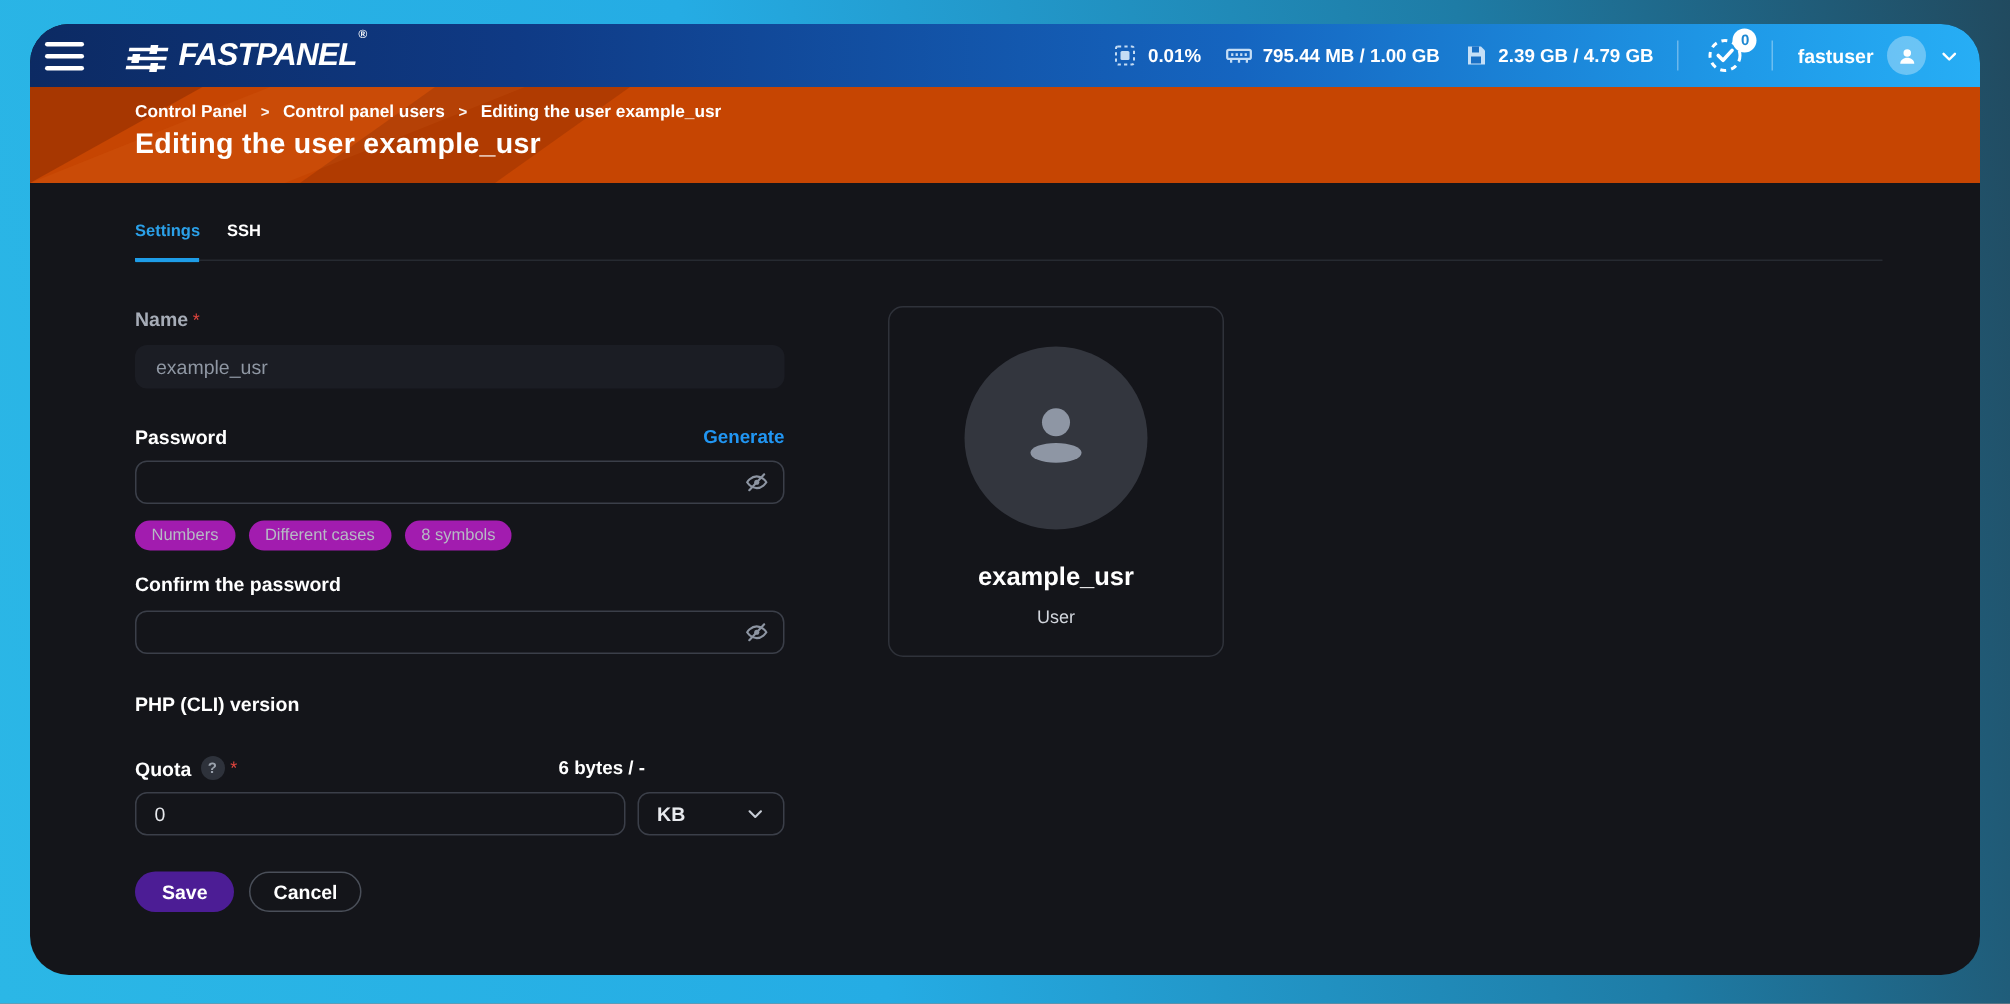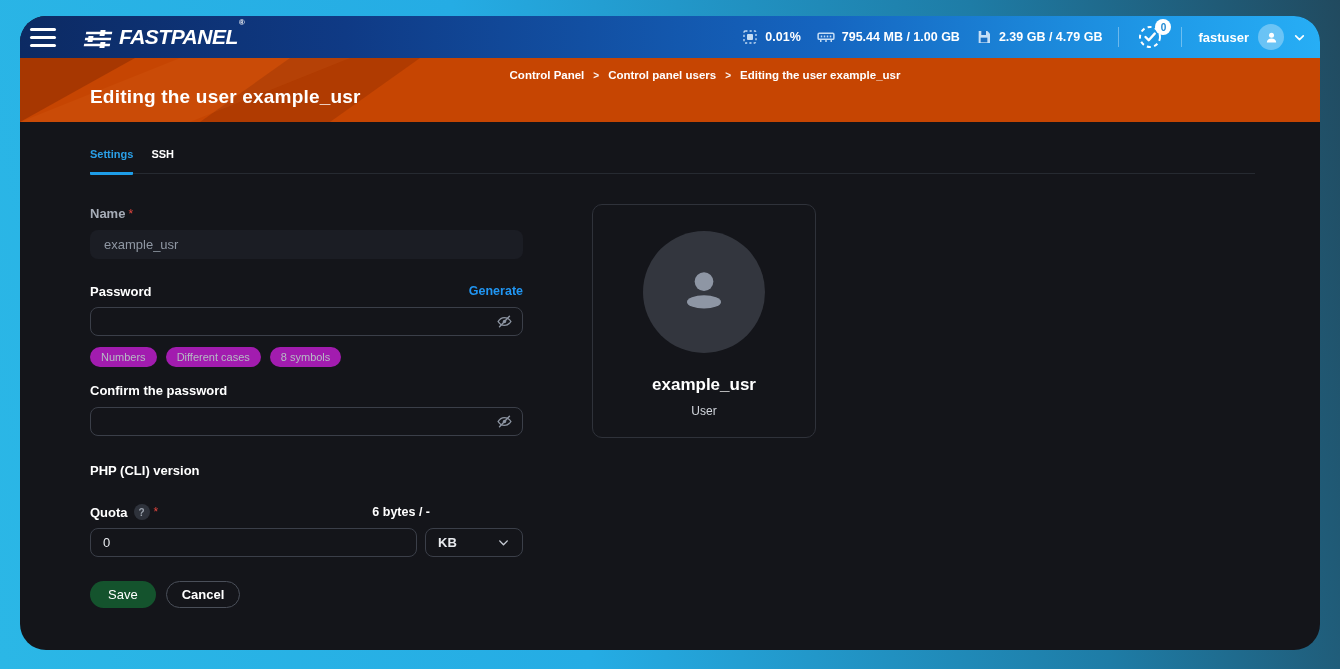--- a/index.html
+++ b/index.html
@@ -33,21 +33,21 @@
     background:#fff; color:#1e88d2; font-size:10px; font-weight:bold; display:flex; align-items:center; justify-content:center;
   }
   .userbox { display:flex; align-items:center; gap:9px; cursor:pointer; }
   .user-name { font-size:13px; font-weight:bold; }
   .avatar-sm { width:26px; height:26px; border-radius:50%; background:rgba(255,255,255,.32); display:flex; align-items:center; justify-content:center; }
   
   .pagehead { position:relative; height:64px; background:#c64502; overflow:hidden; padding:11px 0 0 70px; color:#fff; }
   .deco1 { position:absolute; left:0; top:0; width:190px; height:64px; background:rgba(60,10,0,.22); clip-path:polygon(0 0,115px 0,0 100%); }
   .deco2 { position:absolute; left:60px; top:0; width:340px; height:64px; background:rgba(60,10,0,.16); clip-path:polygon(120px 100%,250px 100%,340px 0,210px 0); }
   .deco3 { position:absolute; left:0; top:0; width:400px; height:64px; background:rgba(255,160,90,.07); clip-path:polygon(0 100%,170px 100%,330px 0,160px 0); }
-  .crumbs { position:relative; display:flex; gap:9px; font-size:11.5px; font-weight:bold; align-items:center;justify-content:center; }
+  .crumbs { position:relative; display:flex; gap:9px; font-size:11.5px; font-weight:bold; align-items:center; }
   .crumb { cursor:pointer; }
   .crumb-sep { font-size:10px; opacity:.95; }
   .page-title { position:relative; margin-top:5px; font-size:19px; font-weight:bold; letter-spacing:.2px; }
   
   .content { padding:0 65px 0 70px; color:#fff; }
   .tabsrow { display:flex; gap:18px; margin-top:26px; border-bottom:1px solid #262a31; }
   .tab { font-size:11px; font-weight:bold; padding-bottom:12px; cursor:pointer; color:#fff; border-bottom:3px solid transparent; margin-bottom:-2px; }
   .tab.active { color:#2ba0e8; border-bottom-color:#1e9de8; border-radius:1px; }
   .main-row { display:flex; margin-top:30px; gap:69px; align-items:flex-start; }
   .form-col { width:433px; }
@@ -75,21 +75,21 @@
     align-items:center; justify-content:space-between; padding:0 12px; cursor:pointer; font-size:13px; color:#e8eaee;
   }
   .quota-head { display:flex; justify-content:space-between; align-items:center; width:340px; }
   .quota-lblgrp { display:flex; align-items:center; gap:6px; }
   .help-badge { width:16px; height:16px; border-radius:50%; background:#2e323b; color:#9aa1ac; font-size:10px; font-weight:bold; display:flex; align-items:center; justify-content:center; cursor:pointer; }
   .quota-usage { font-size:12.5px; font-weight:bold; color:#fff; }
   .quota-row { display:flex; gap:8px; margin-top:8px; }
   .quota-inp { width:340px; height:29px; background:transparent; border:1px solid #3b3f49; border-radius:8px; color:#e8eaee; font-size:13px; padding:0 12px; outline:none; font-family:"Liberation Sans",sans-serif; }
   .unit-select { width:101px; margin-top:0; height:29px; font-weight:bold; }
   .btn-row { display:flex; gap:10px; margin-top:24px; }
-  .btn-save { background:#14532d; color:#fff; border:none; border-radius:15px; padding:6px 18px; font-size:13px; font-weight:normal; cursor:pointer; font-family:"Liberation Sans",sans-serif; }
+  .btn-save { background:#4c1d95; color:#fff; border:none; border-radius:15px; padding:6px 18px; font-size:13px; font-weight:bold; cursor:pointer; font-family:"Liberation Sans",sans-serif; }
   .btn-cancel { background:transparent; color:#fff; border:1px solid #4a4f59; border-radius:15px; padding:5px 15px; font-size:13px; font-weight:bold; cursor:pointer; font-family:"Liberation Sans",sans-serif; }
   
   .card { width:224px; height:234px; border:1px solid #2f323a; border-radius:10px; display:flex; flex-direction:column; align-items:center; padding-top:26px; }
   .avatar-lg { width:122px; height:122px; border-radius:50%; background:#33363e; display:flex; align-items:center; justify-content:center; }
   .card-name { margin-top:22px; font-size:17px; font-weight:bold; color:#fff; }
   .card-role { margin-top:9px; font-size:12px; color:#d2d6dd; }
 </style>
 </head>
 <body>
 

